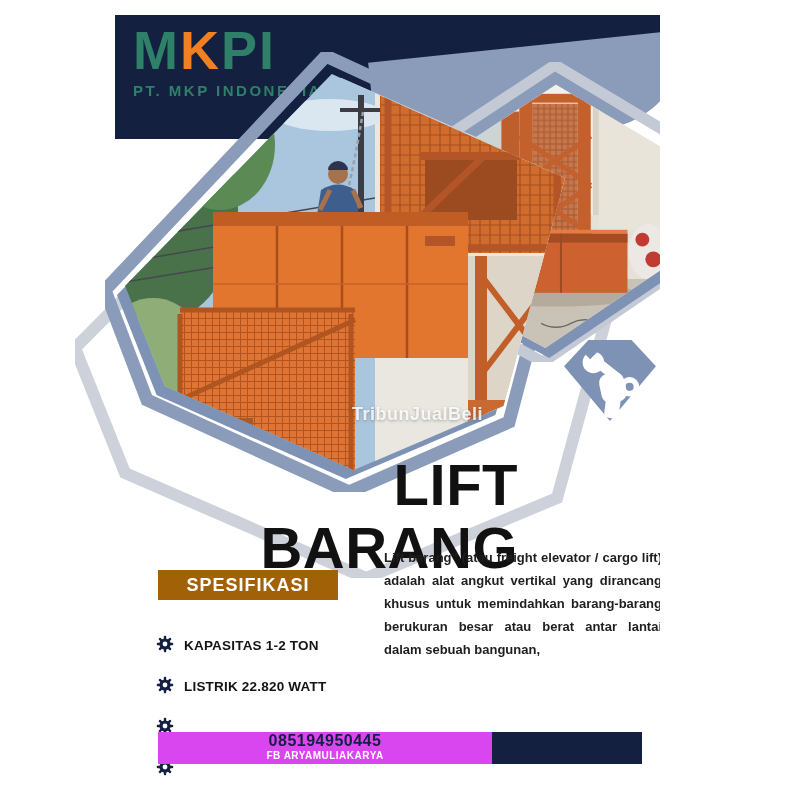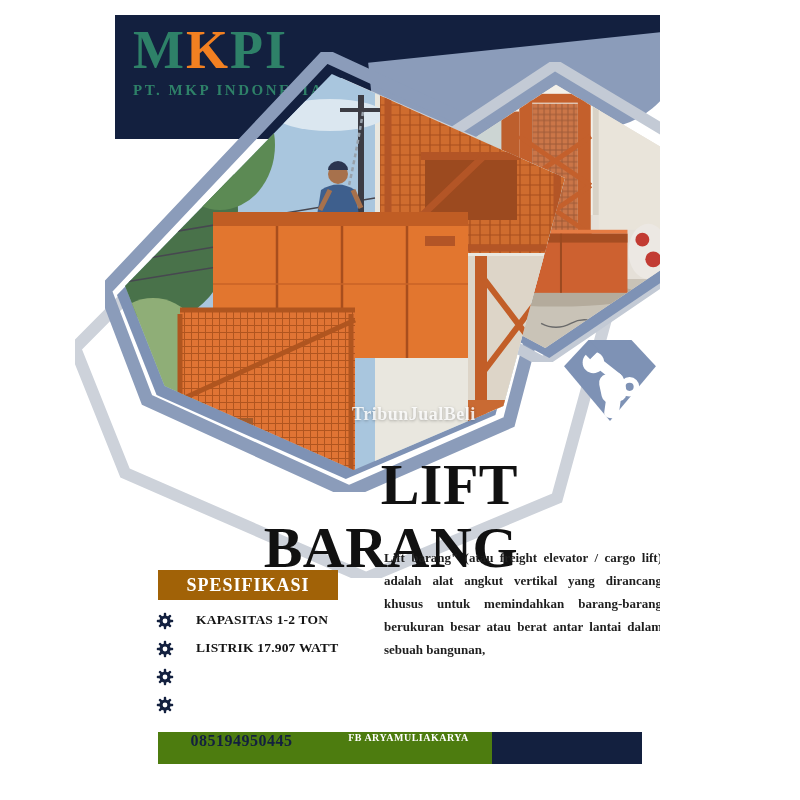--- a/index.html
+++ b/index.html
@@ -1,17 +1,17 @@
 <!DOCTYPE html>
 <html><head>
 <meta charset="utf-8">
 <style>
   html,body{margin:0;padding:0;background:#ffffff;}
   #canvas{position:relative;width:660px;height:800px;background:#ffffff;overflow:hidden;
-          font-family:Liberation Serif, serif;}
+          font-family:Liberation Sans, sans-serif;}
 
   
   .navy-band{position:absolute;left:115px;top:15px;width:570px;height:66px;background:#13203f;z-index:1;}
   .navy-logo-block{position:absolute;left:115px;top:15px;width:302px;height:124px;background:#13203f;z-index:1;}
   .swoosh{position:absolute;left:372px;top:46px;width:318px;height:90px;background:#8b9cba;
           border-radius:0 0 140px 60px;transform:rotate(-6deg);z-index:2;}
 
   
   .hex-outline{position:absolute;z-index:3;}
 
@@ -41,27 +41,27 @@
   
   .title{position:absolute;right:142px;top:414px;text-align:right;z-index:8;color:#111;
          font-size:58px;font-weight:bold;line-height:63px;letter-spacing:0.5px;margin-top:39px;}
   .desc{position:absolute;left:384px;top:546px;width:278px;z-index:8;color:#1e1e1e;
         font-size:13px;font-weight:bold;line-height:23px;text-align:justify;}
 
   
   .spec-head{position:absolute;left:158px;top:570px;width:180px;height:30px;background:#a16207;z-index:8;
              color:#ffffff;font-size:18px;font-weight:bold;letter-spacing:1px;text-align:center;line-height:30px;}
   .spec-list{position:absolute;left:156px;top:612px;z-index:8;}
-  .spec-item{display:flex;align-items:flex-start;height:28px;gap:22px;}
+  .spec-item{display:flex;align-items:flex-end;height:28px;gap:10px;margin-top:13px;}
   .spec-item .gear{width:18px;height:18px;flex:0 0 18px;}
   .spec-item .lbl{font-size:13.5px;font-weight:bold;color:#141414;letter-spacing:0.2px;}
 
   
   .footer{position:absolute;left:158px;top:732px;width:484px;height:32px;display:flex;z-index:8;}
-  .footer .slate{width:334px;background:#4d7c0f;display:flex;align-items:flex-start;}
+  .footer .slate{width:334px;background:#d946ef;display:flex;align-items:center;flex-direction:column;}
   .footer .slate span{flex:1;text-align:center;}
   .footer .phone{color:#13203f;font-size:16px;font-weight:bold;letter-spacing:0.5px;}
   .footer .fb{color:#ffffff;font-size:10px;font-weight:bold;letter-spacing:0.5px;}
   .footer .navy-end{width:150px;background:#13203f;}
 </style>
 </head>
 <body>
 
 <div id="canvas">
 
@@ -224,21 +224,21 @@
       <svg class="gear" viewBox="0 0 24 24">
         <g fill="#13203f">
           <rect x="10.4" y="1" width="3.2" height="22" rx="1.2"></rect>
           <rect x="10.4" y="1" width="3.2" height="22" rx="1.2" transform="rotate(45 12 12)"></rect>
           <rect x="10.4" y="1" width="3.2" height="22" rx="1.2" transform="rotate(90 12 12)"></rect>
           <rect x="10.4" y="1" width="3.2" height="22" rx="1.2" transform="rotate(135 12 12)"></rect>
           <circle cx="12" cy="12" r="7.5"></circle>
         </g>
         <circle cx="12" cy="12" r="3.2" fill="#ffffff"></circle>
       </svg>
-      <span class="lbl">LISTRIK 17.907 WATT</span>
+      <span class="lbl">LISTRIK 22.820 WATT</span>
     </div>
     <div class="spec-item">
       <svg class="gear" viewBox="0 0 24 24">
         <g fill="#13203f">
           <rect x="10.4" y="1" width="3.2" height="22" rx="1.2"></rect>
           <rect x="10.4" y="1" width="3.2" height="22" rx="1.2" transform="rotate(45 12 12)"></rect>
           <rect x="10.4" y="1" width="3.2" height="22" rx="1.2" transform="rotate(90 12 12)"></rect>
           <rect x="10.4" y="1" width="3.2" height="22" rx="1.2" transform="rotate(135 12 12)"></rect>
           <circle cx="12" cy="12" r="7.5"></circle>
         </g>

